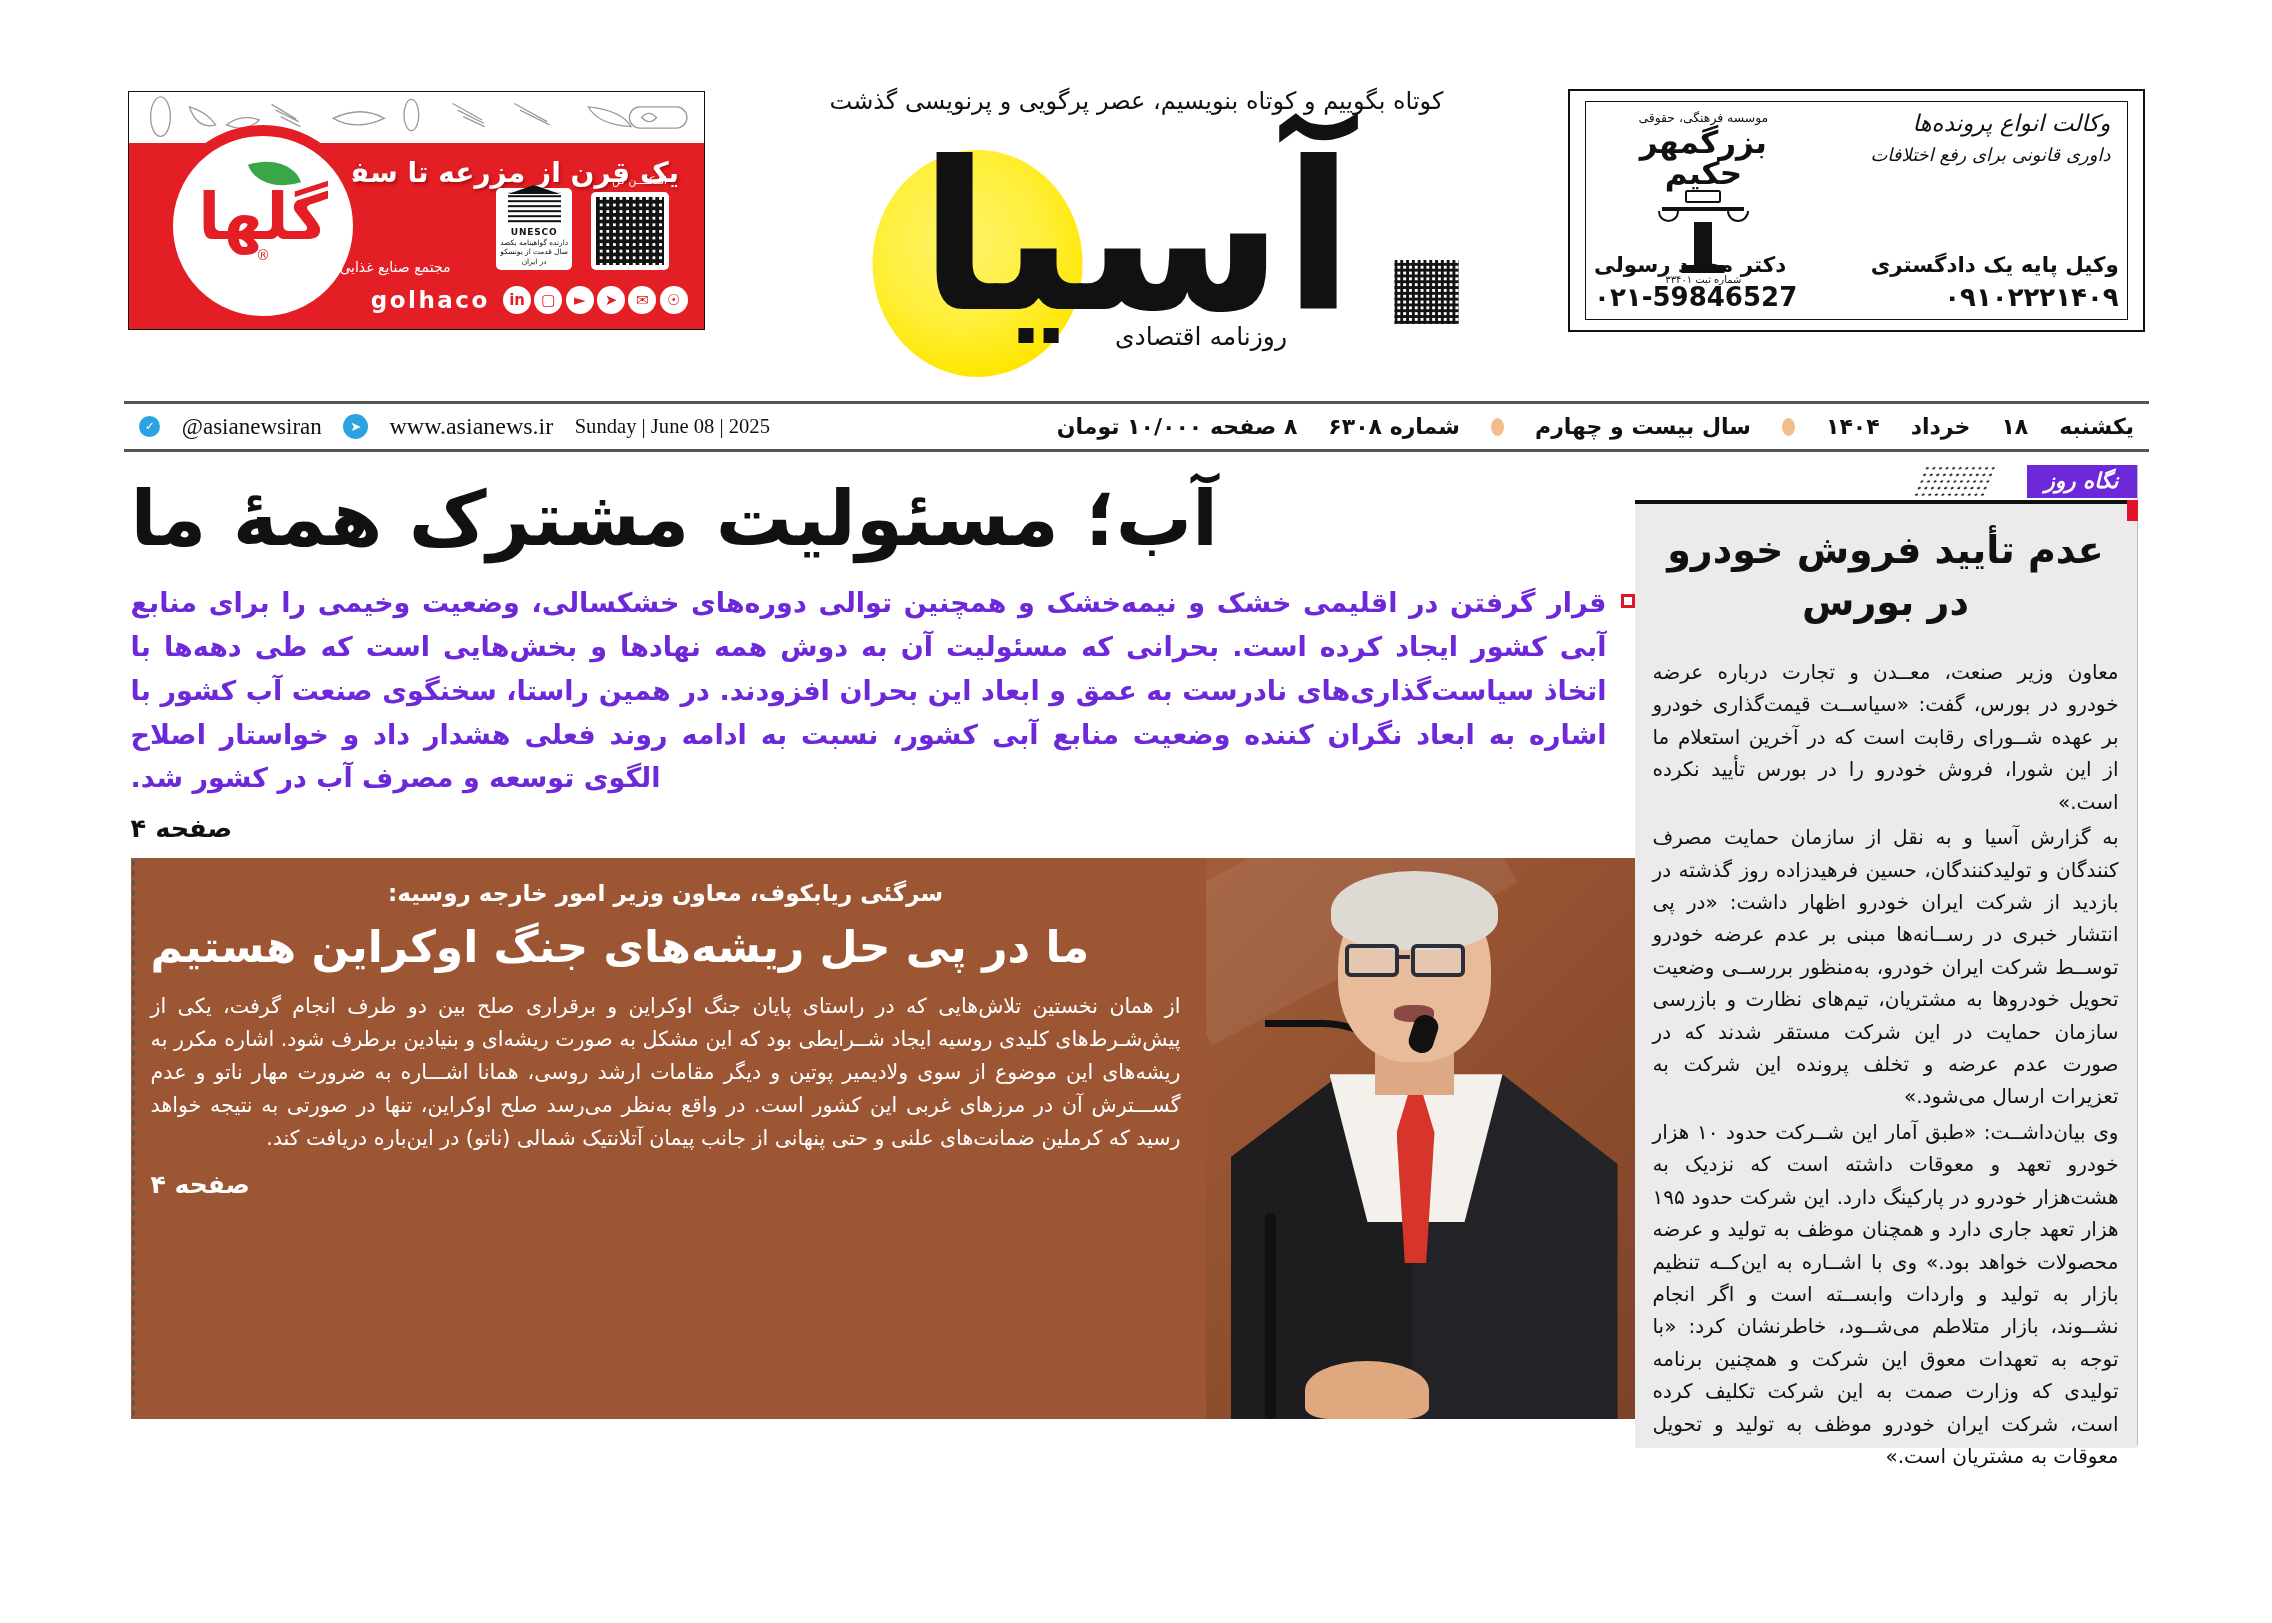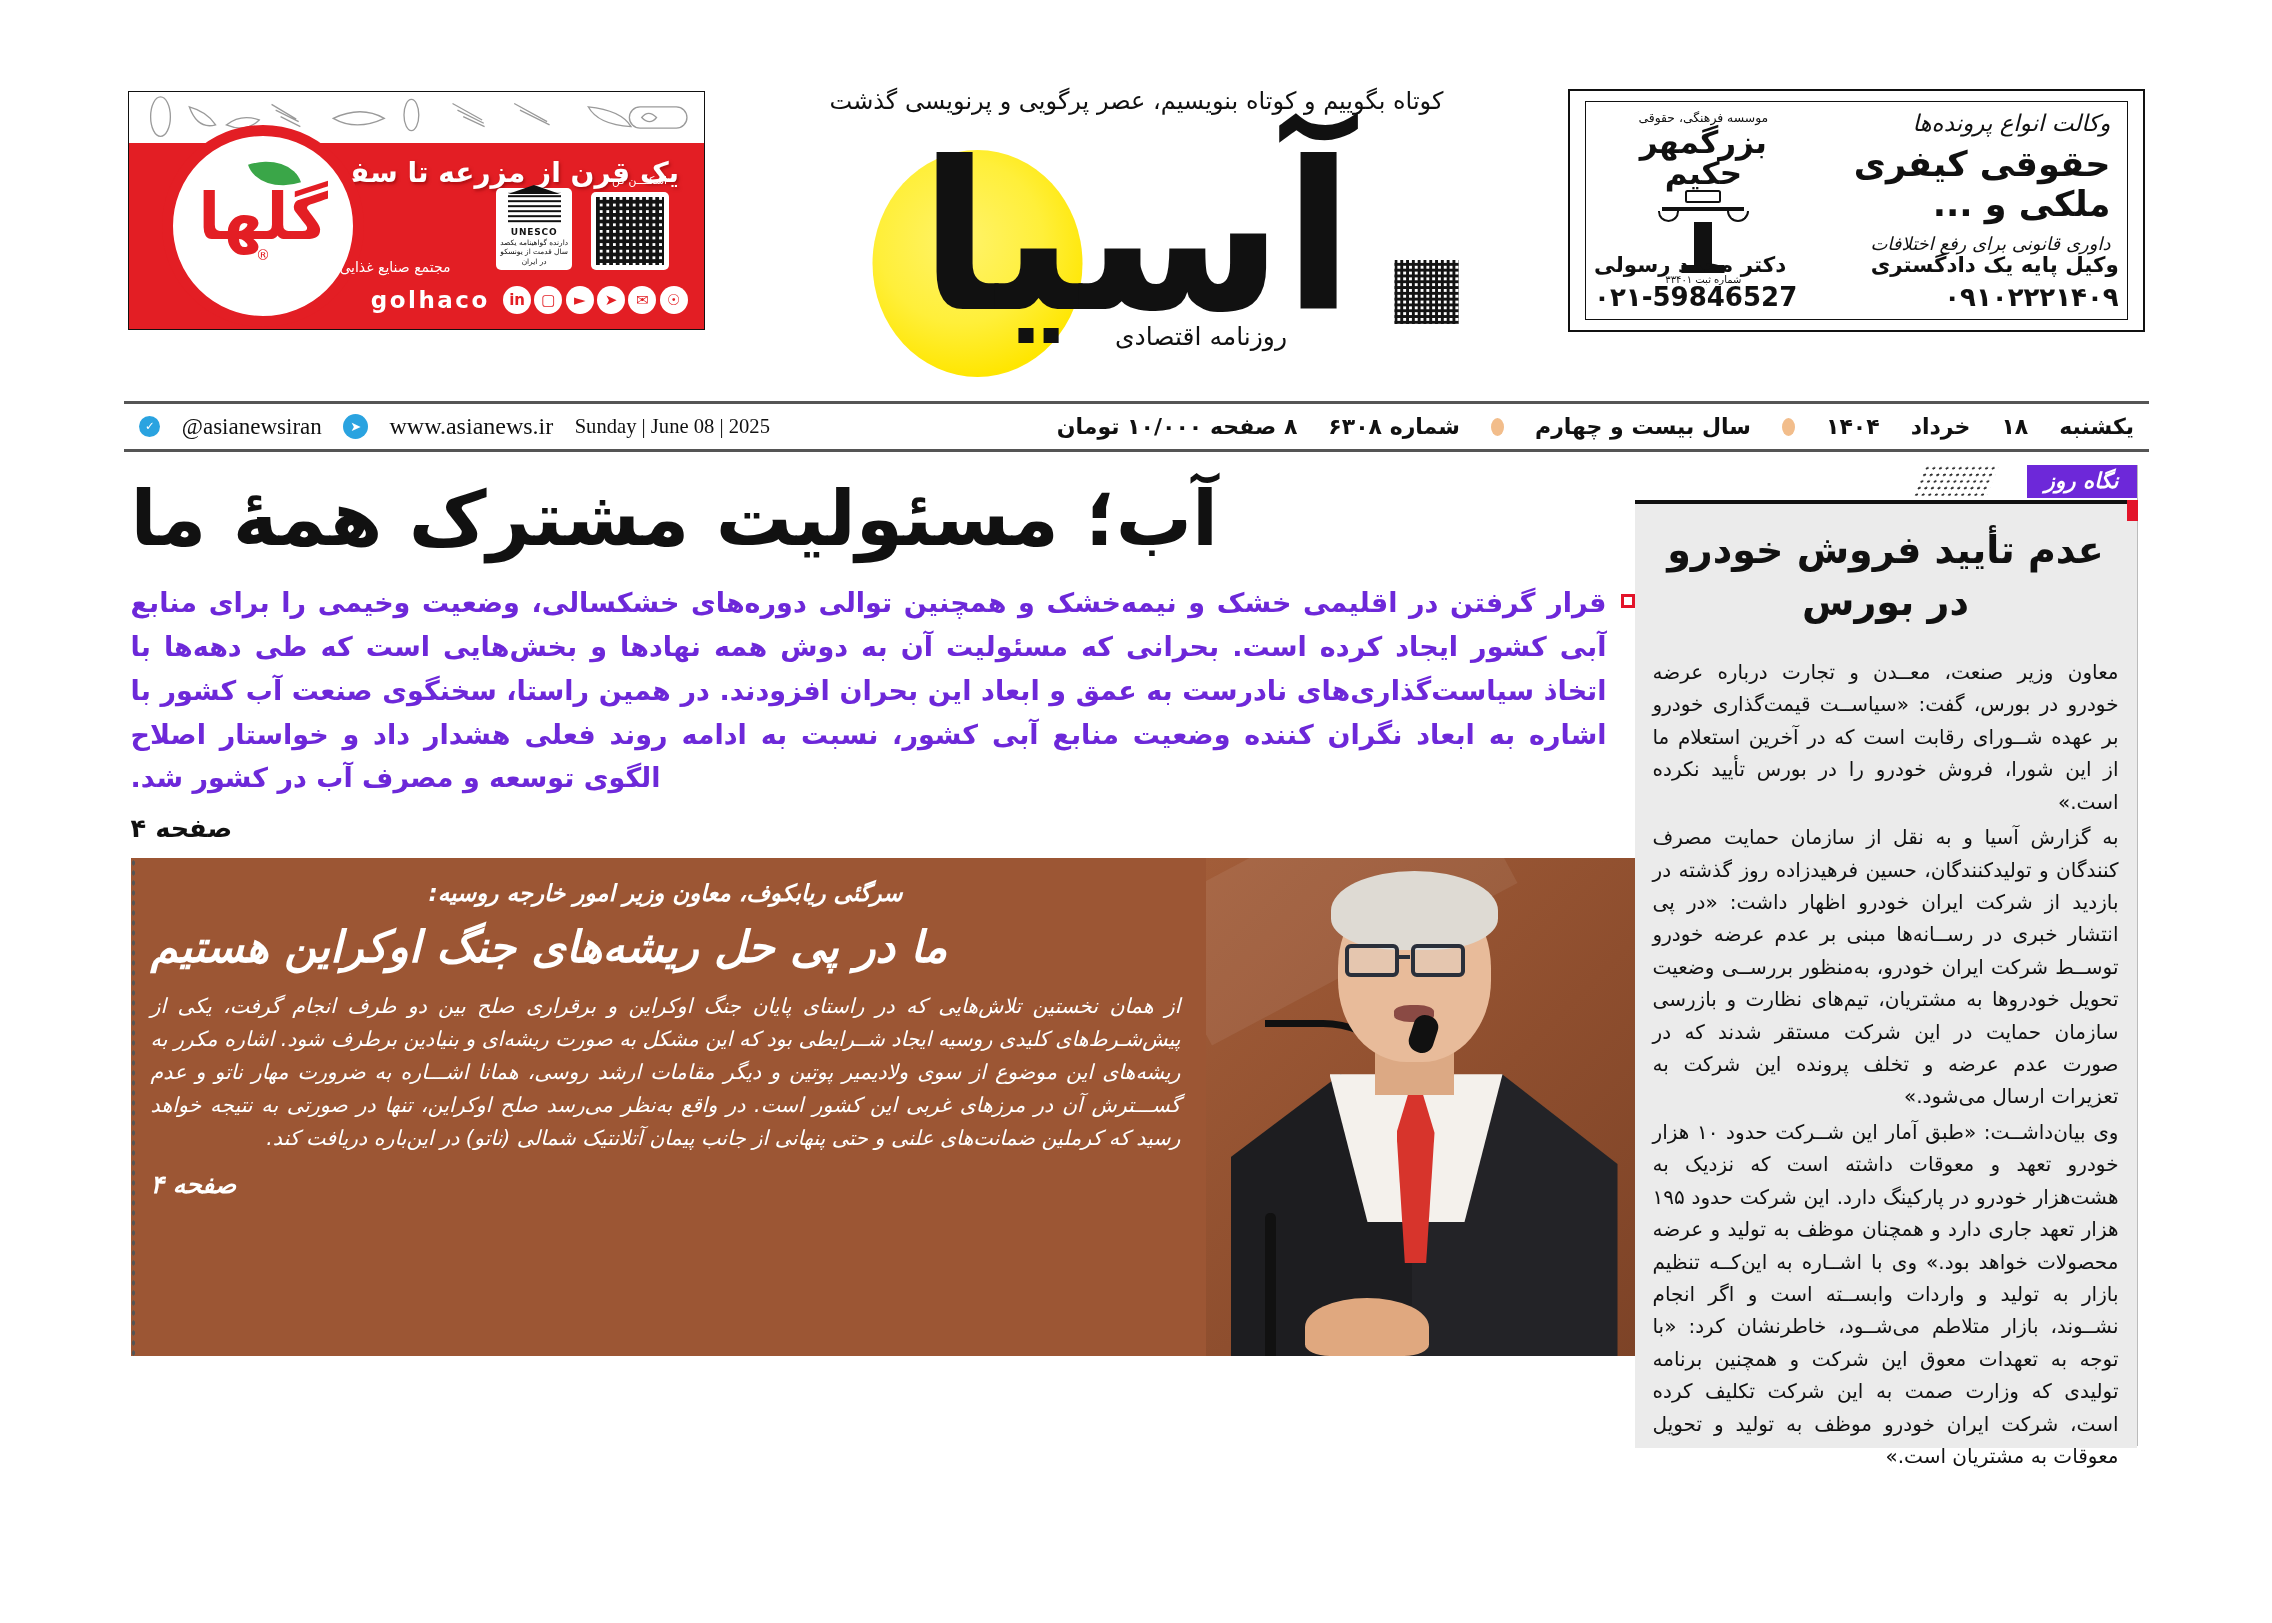--- a/index.html
+++ b/index.html
@@ -321,23 +321,22 @@
   }
   .lead-page {
     font-size: 25.6px; font-weight: bold; color:#111;
     margin: 13px 0 15px 0; text-align: left; direction: rtl;
   }
 
   
   .feature {
     display: flex; direction: rtl;
     background: #9c5634;
-    height: 498px;
+    height: 561px;
     position: relative;
-    font-style: italic;
   }
   .feature-text {
     flex: 1; padding: 21.4px 25px 16.5px 20px; color: #fff;
     display: flex; flex-direction: column;
   }
   .ft-kicker {
     font-size: 23px; font-weight: bold; text-align: center;
     margin-bottom: 13px; direction: rtl;
   }
   .ft-headline {
@@ -495,21 +494,20 @@
             <div class="qr-grid"></div>
           </div>
       </div>
     </div>
 
     <div class="legal-ad">
       <div class="legal-inner">
         <div class="legal-top">
           <div class="legal-right-col">
             <div class="legal-l1">وکالت انواع پرونده‌ها</div>
-            <div class="legal-l2">حقوقی  کیفری  ملکی و ...</div>
             <div class="legal-l3">داوری قانونی برای رفع اختلافات</div>
           </div>
           <div class="legal-brand-col">
             <div class="legal-instit">موسسه فرهنگی، حقوقی</div>
             <div class="legal-brand">بزرگمهر حکیم</div>
             <div class="legal-scale">
               <div class="scale-book"></div>
               <div class="scale-beam"></div>
               <div class="scale-pan l"></div>
               <div class="scale-pan r"></div>

